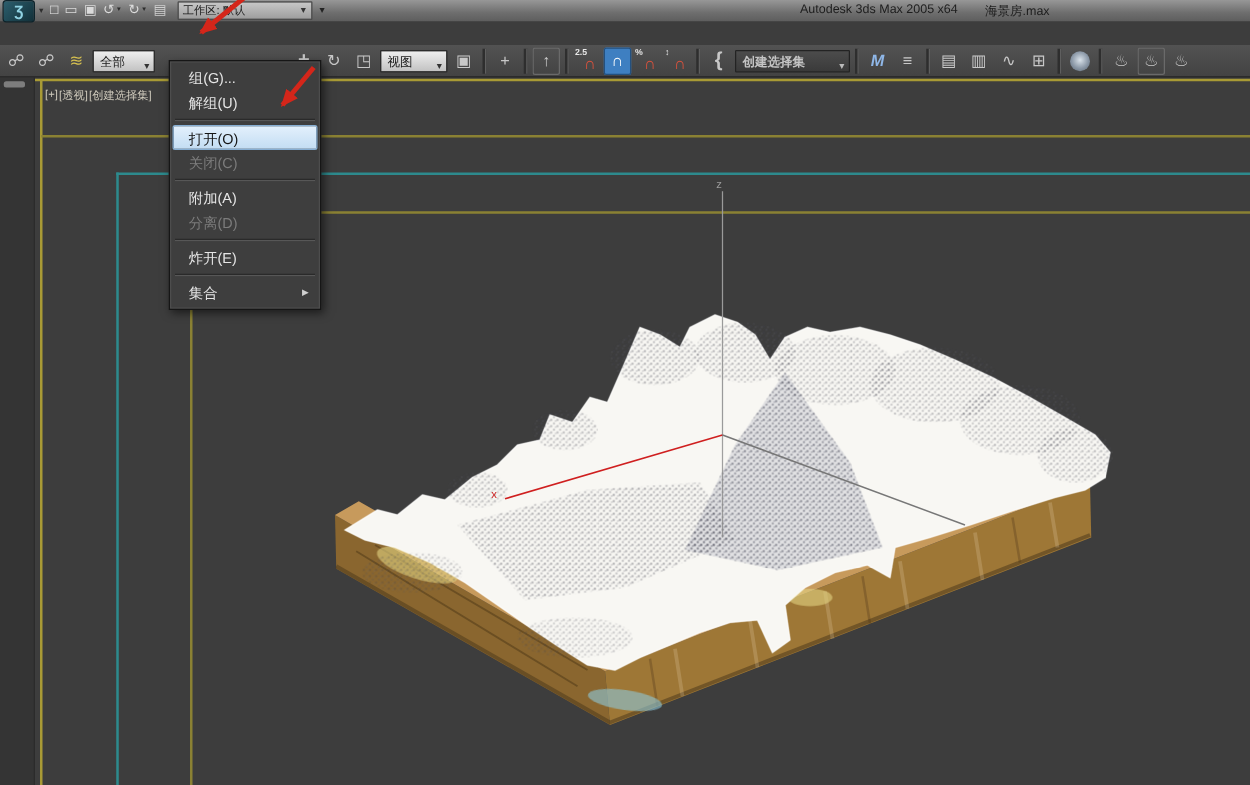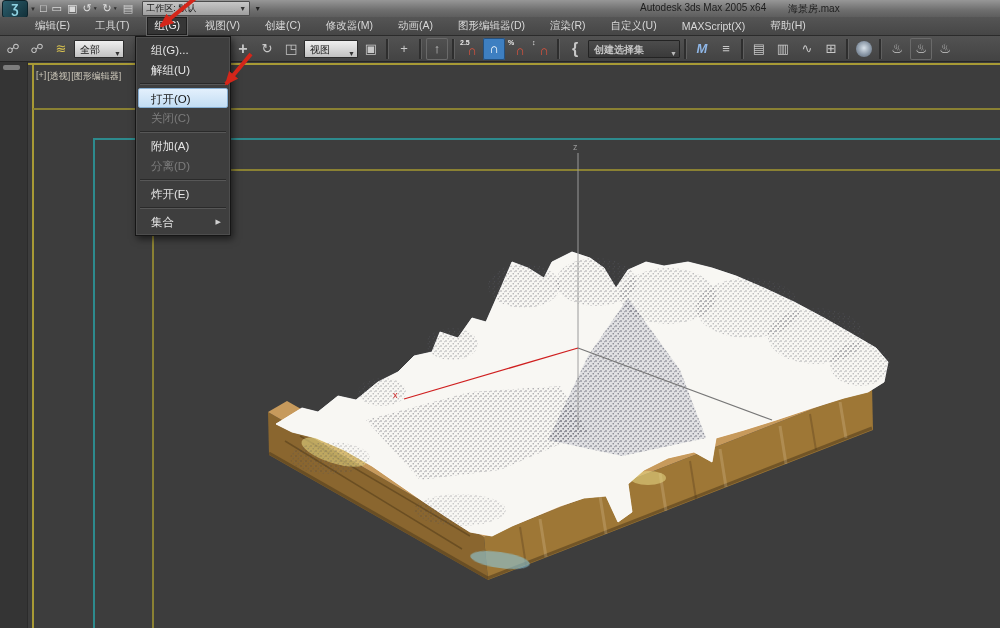--- a/index.html
+++ b/index.html
@@ -56,21 +56,21 @@
   .combo.dark .caret{color:#bbb;}
   
   .viewport{position:absolute;left:0;top:62px;width:1000px;height:566px;background:#3d3d3d;z-index:1;}
   .left-strip{position:absolute;left:0;top:0;width:27px;height:566px;background:#343434;
     border-right:1px solid #2b2b2b;}
   .strip-handle{position:absolute;left:3px;top:3px;width:17px;height:5px;background:#7d7d7d;border-radius:2px;}
   .vline,.hline{position:absolute;}
   .vp-label{position:absolute;left:36px;top:8px;font-size:9px;letter-spacing:0;display:flex;gap:1px;z-index:6;}
   .vp-label span{color:#cfcabc;}
   
-  .gmenu{position:absolute;left:135px;top:36px;width:96px;background:#3e3e3e;
+  .gmenu{position:absolute;left:135px;top:48px;width:122px;background:#3e3e3e;
     border:1px solid #161616;box-shadow:2px 3px 7px rgba(0,0,0,.55), inset 0 0 0 1px #4d4d4d;
     padding:3px 2px;z-index:40;box-sizing:border-box;}
   .mi{height:18px;display:flex;align-items:center;padding-left:12px;font-size:11.5px;color:#e6e6e6;
     border:1px solid transparent;border-radius:2px;position:relative;}
   .mi.disabled{color:#7c7c7c;}
   .mi.highlighted{background:linear-gradient(#e3f0fc,#c3ddf3);border-color:#86aed3;color:#141414;align-items:flex-end;}
   .mi .sub-arrow{position:absolute;right:6px;font-size:7px;color:#d0d0d0;}
   .msep{height:1px;background:#2a2a2a;border-bottom:1px solid #575757;margin:3px 2px;}
   svg{display:block;}
   .scene{position:absolute;left:0;top:0;z-index:10;pointer-events:none;}
@@ -108,34 +108,20 @@
       </div>
     <div class="ws-combo">
       <span>工作区: 默认</span>
       <span class="caret">▼</span>
     </div>
     <div class="ws-flyout">▼</div>
     <span class="title-text app-title">Autodesk 3ds Max  2005 x64</span>
     <span class="title-text file-name">海景房.max</span>
   </div>
 
-  <div class="menubar">
-      <span class="mb-item">编辑(E)</span>
-      <span class="mb-item">工具(T)</span>
-      <span class="mb-item active">组(G)</span>
-      <span class="mb-item">视图(V)</span>
-      <span class="mb-item">创建(C)</span>
-      <span class="mb-item">修改器(M)</span>
-      <span class="mb-item">动画(A)</span>
-      <span class="mb-item">图形编辑器(D)</span>
-      <span class="mb-item">渲染(R)</span>
-      <span class="mb-item">自定义(U)</span>
-      <span class="mb-item">MAXScript(X)</span>
-      <span class="mb-item">帮助(H)</span>
-    </div>
 
   <div class="toolbar">
       <span class="tbtn">
         <span class="glyph">☍</span>
       </span>
       <span class="tbtn">
         <span class="glyph">☍</span>
       </span>
       <span class="tbtn" style="color: rgb(214, 192, 80);">
         <span class="glyph">≋</span>
@@ -237,21 +223,21 @@
 
     <div class="hline" style="left:33px;top:46px;width:967px;height:2px;background:var(--room-wire-yellow);"></div>
     <div class="hline" style="left:93px;top:76px;width:907px;height:2px;background:var(--room-wire-teal);"></div>
     <div class="vline" style="left:93px;top:76px;width:2px;height:490px;background:var(--room-wire-teal);"></div>
     <div class="hline" style="left:152px;top:107px;width:848px;height:2px;background:var(--room-wire-yellow);"></div>
     <div class="vline" style="left:152px;top:107px;width:2px;height:459px;background:var(--room-wire-yellow);"></div>
 
     <div class="vp-label">
         <span class="vp-seg">[+]</span>
         <span class="vp-seg">[透视]</span>
-        <span class="vp-seg">[图形编辑器]</span>
+        <span class="vp-seg">[创建选择集]</span>
       </div>
 
     <svg class="scene" width="1000" height="566" viewBox="0 62 1000 566">
       <defs>
         <pattern id="stip" width="6" height="6" patternUnits="userSpaceOnUse">
           <circle cx="1" cy="1.5" r="0.65" fill="#5a5a66"></circle>
           <circle cx="3.6" cy="4.5" r="0.6" fill="#6a6a74"></circle>
           <circle cx="5.2" cy="2" r="0.55" fill="#8c8c94"></circle>
         </pattern>
         <pattern id="stip2" width="5" height="5" patternUnits="userSpaceOnUse">

